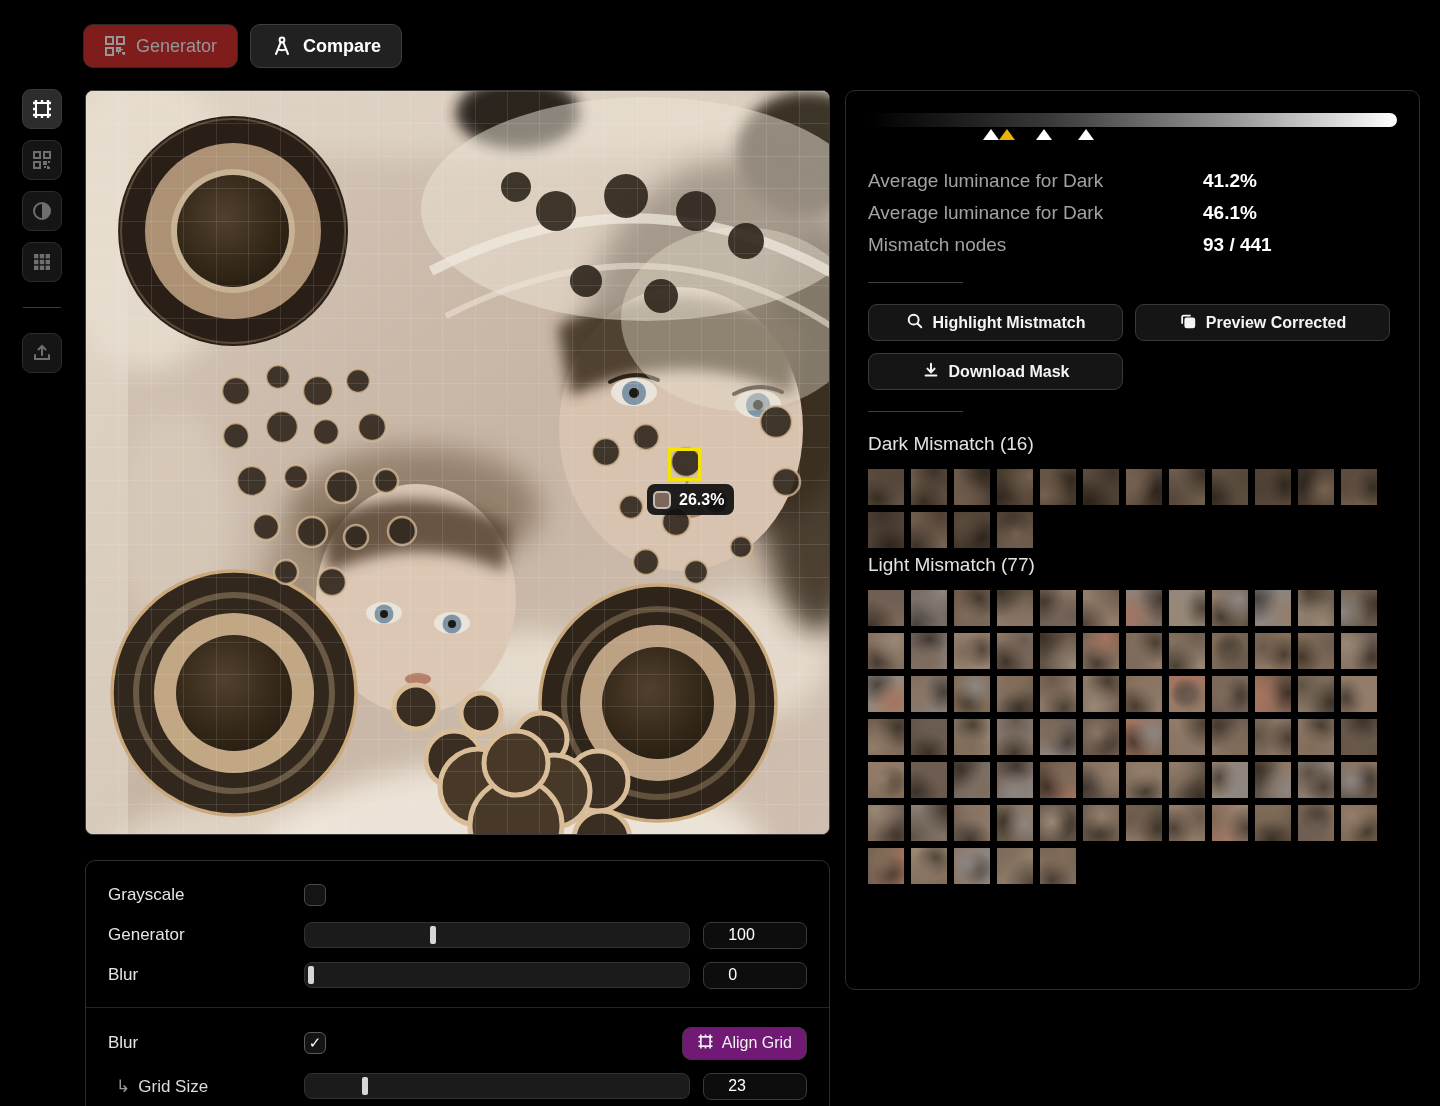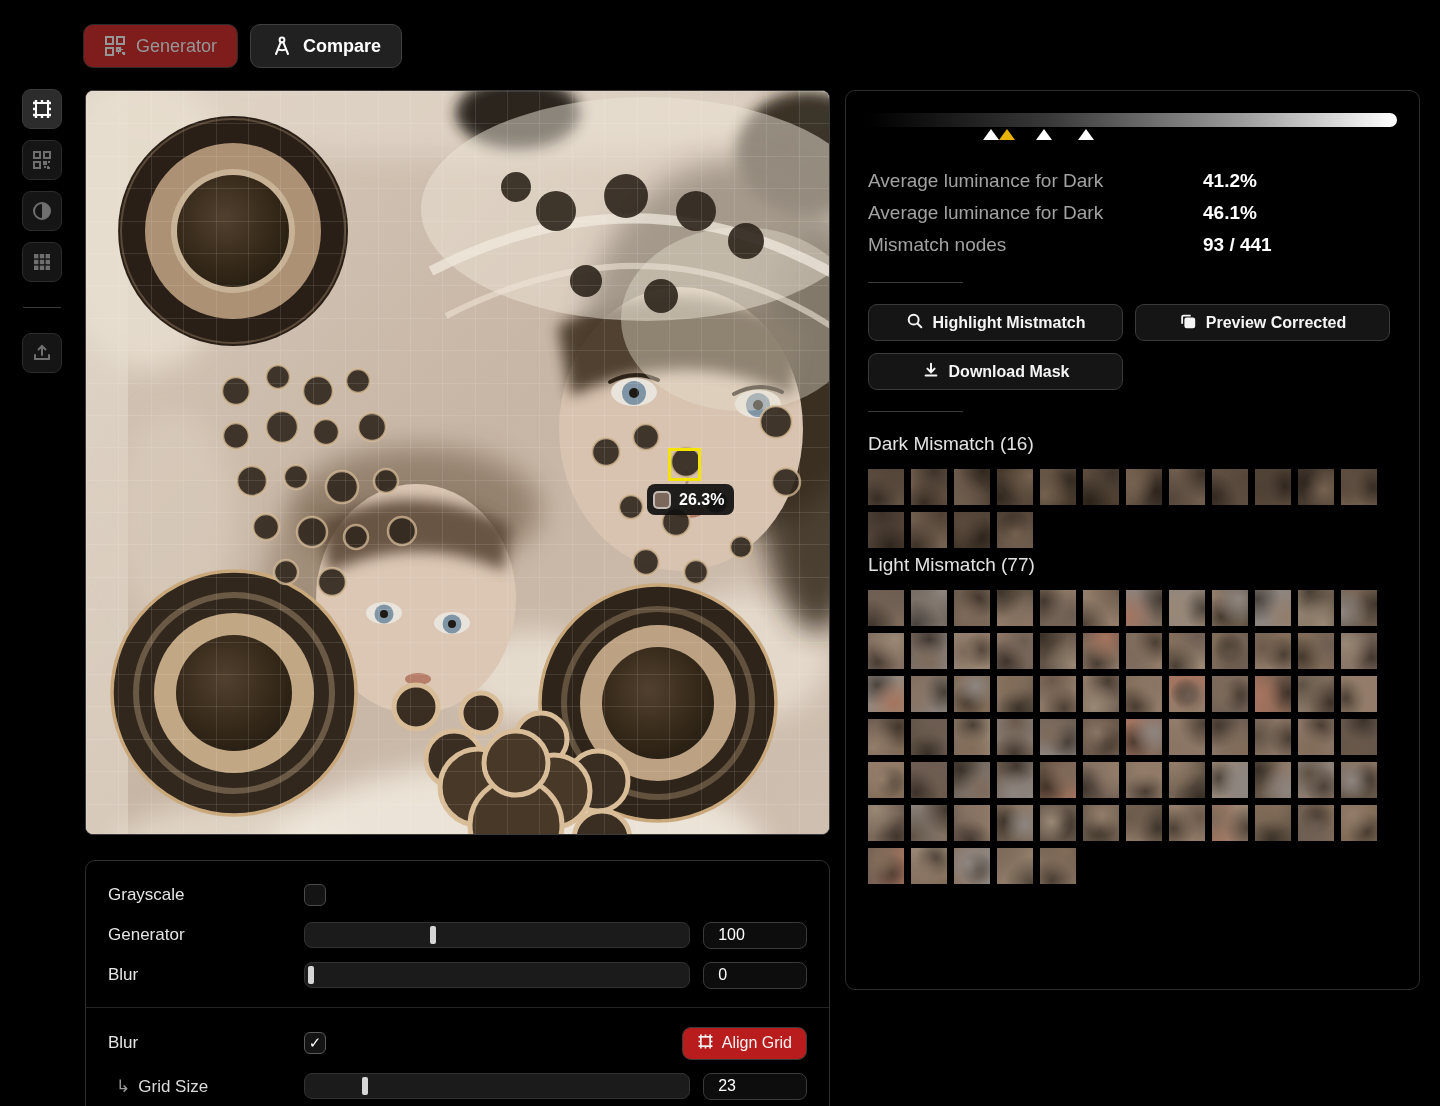--- a/index.html
+++ b/index.html
@@ -41,24 +41,24 @@
   .ctl-row { display:flex; align-items:center; height:28px; margin-bottom:12px; position:relative; }
   .ctl-row .lbl { width:196px; font-size:17px; color:#e5e5e5; }
   .ctl-row .lbl.indent { padding-left:8px; color:#dcdcdc; }
   .ctl-row .lbl .hook { color:#9a9a9a; margin-right:8px; font-size:17px; }
   .checkbox { width:22px; height:22px; border-radius:6px; background:#141414; border:1.5px solid #4a4a4a;
               display:flex; align-items:center; justify-content:center; font-size:15px; color:#fff; cursor:pointer; }
   .slider { position:relative; width:387px; height:26px; background:#1b1b1b; border:1px solid #323232;
             border-radius:8px; cursor:pointer; }
   .slider-thumb { position:absolute; top:3px; width:6px; height:18px; border-radius:2px; background:#d6d6d6; }
   .value-box { margin-left:13px; width:104px; height:27px; background:#0d0d0d; border:1px solid #3a3a3a;
-               border-radius:8px; display:flex; align-items:center; padding-left:14px; font-size:16px; color:#fff; }
+               border-radius:8px; display:flex; align-items:center; padding-left:24px; font-size:16px; color:#fff; }
   .panel-divider { height:1px; background:#242424; margin:18px -22px 18px -22px; }
   .align-grid-btn { position:absolute; right:0; height:33px; display:flex; align-items:center; gap:8px;
-                    padding:0 14px; background:#b91c1c; border:1px solid #3a3a3a; border-radius:9px;
+                    padding:0 14px; background:#701a75; border:1px solid #3a3a3a; border-radius:9px;
                     font-size:16px; color:#f2f2f2; font-weight:500; cursor:pointer; }
   .grid-row { height:34px; }
 
   
   .right-panel { position:absolute; left:845px; top:90px; width:575px; height:900px;
                  background:#000; border:1px solid #2d2d2d; border-radius:10px; padding:22px; }
   .lum-bar { height:14px; border-radius:7px; background:linear-gradient(to right,#000 0%,#3a3a3a 35%,#9a9a9a 70%,#fff 100%);
              margin-top:0; }
   .marker-row { position:relative; height:13px; margin-top:1px; }
   .tri { position:absolute; top:1px; width:0; height:0;

